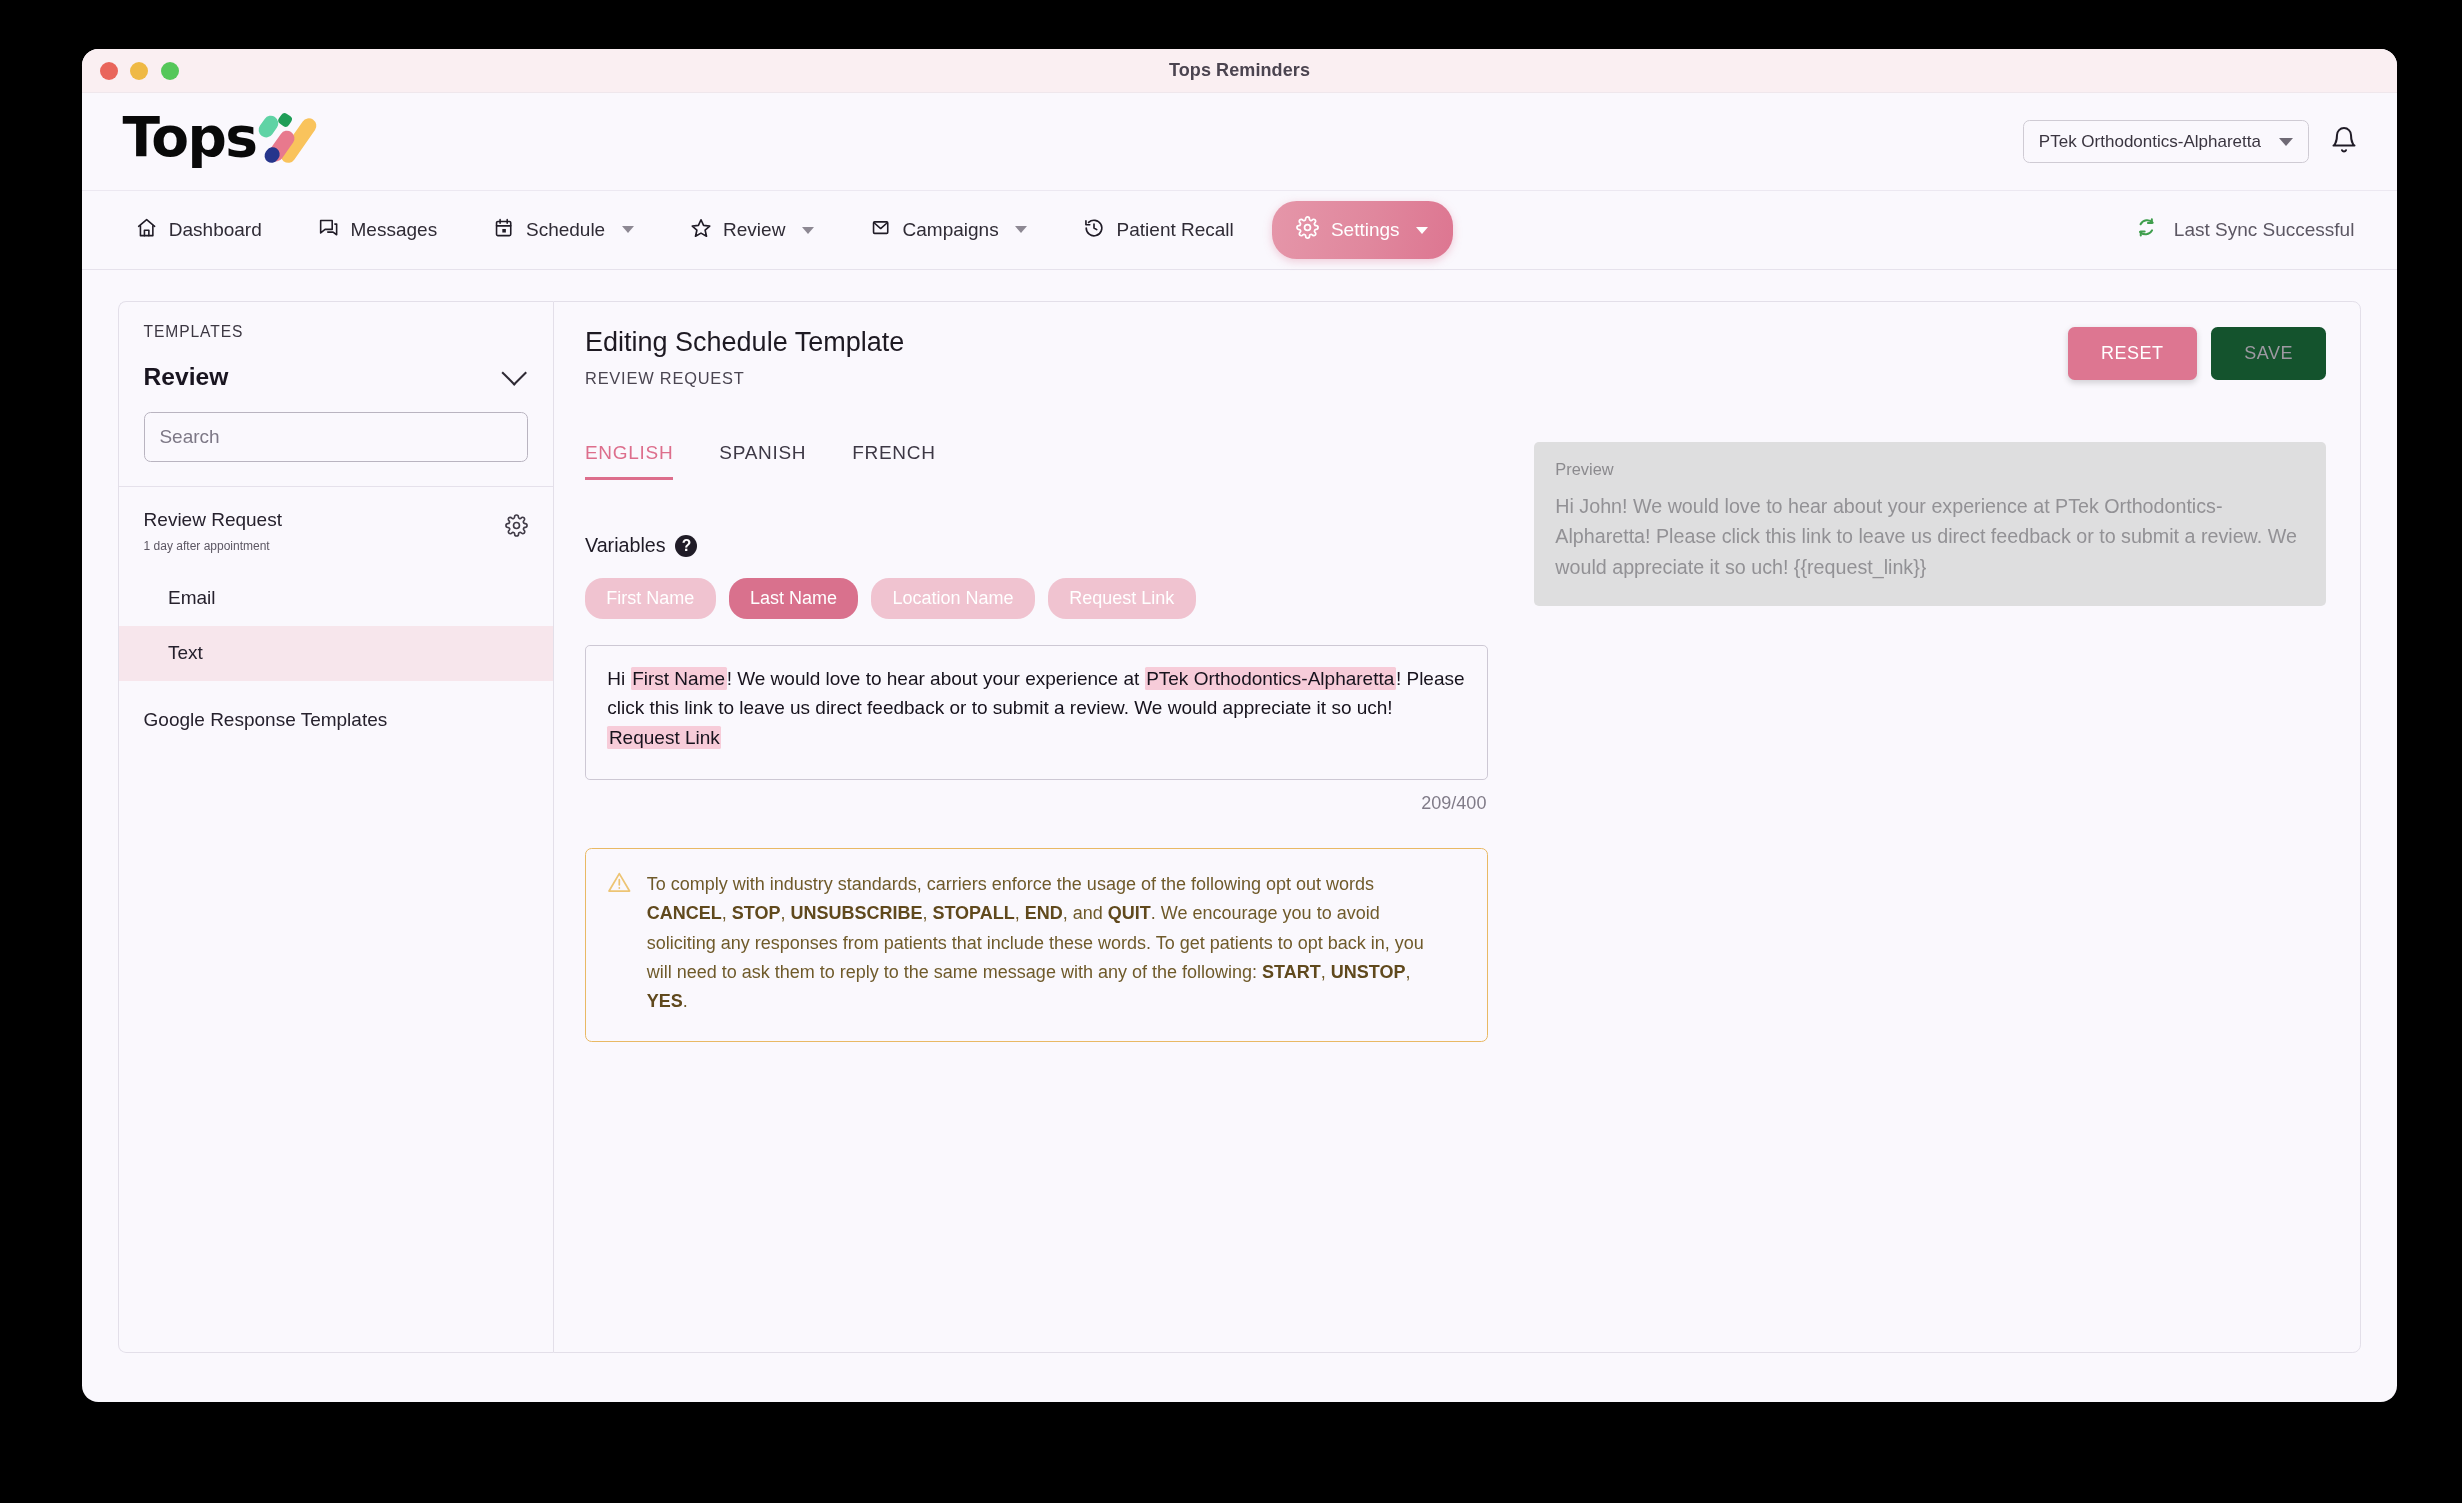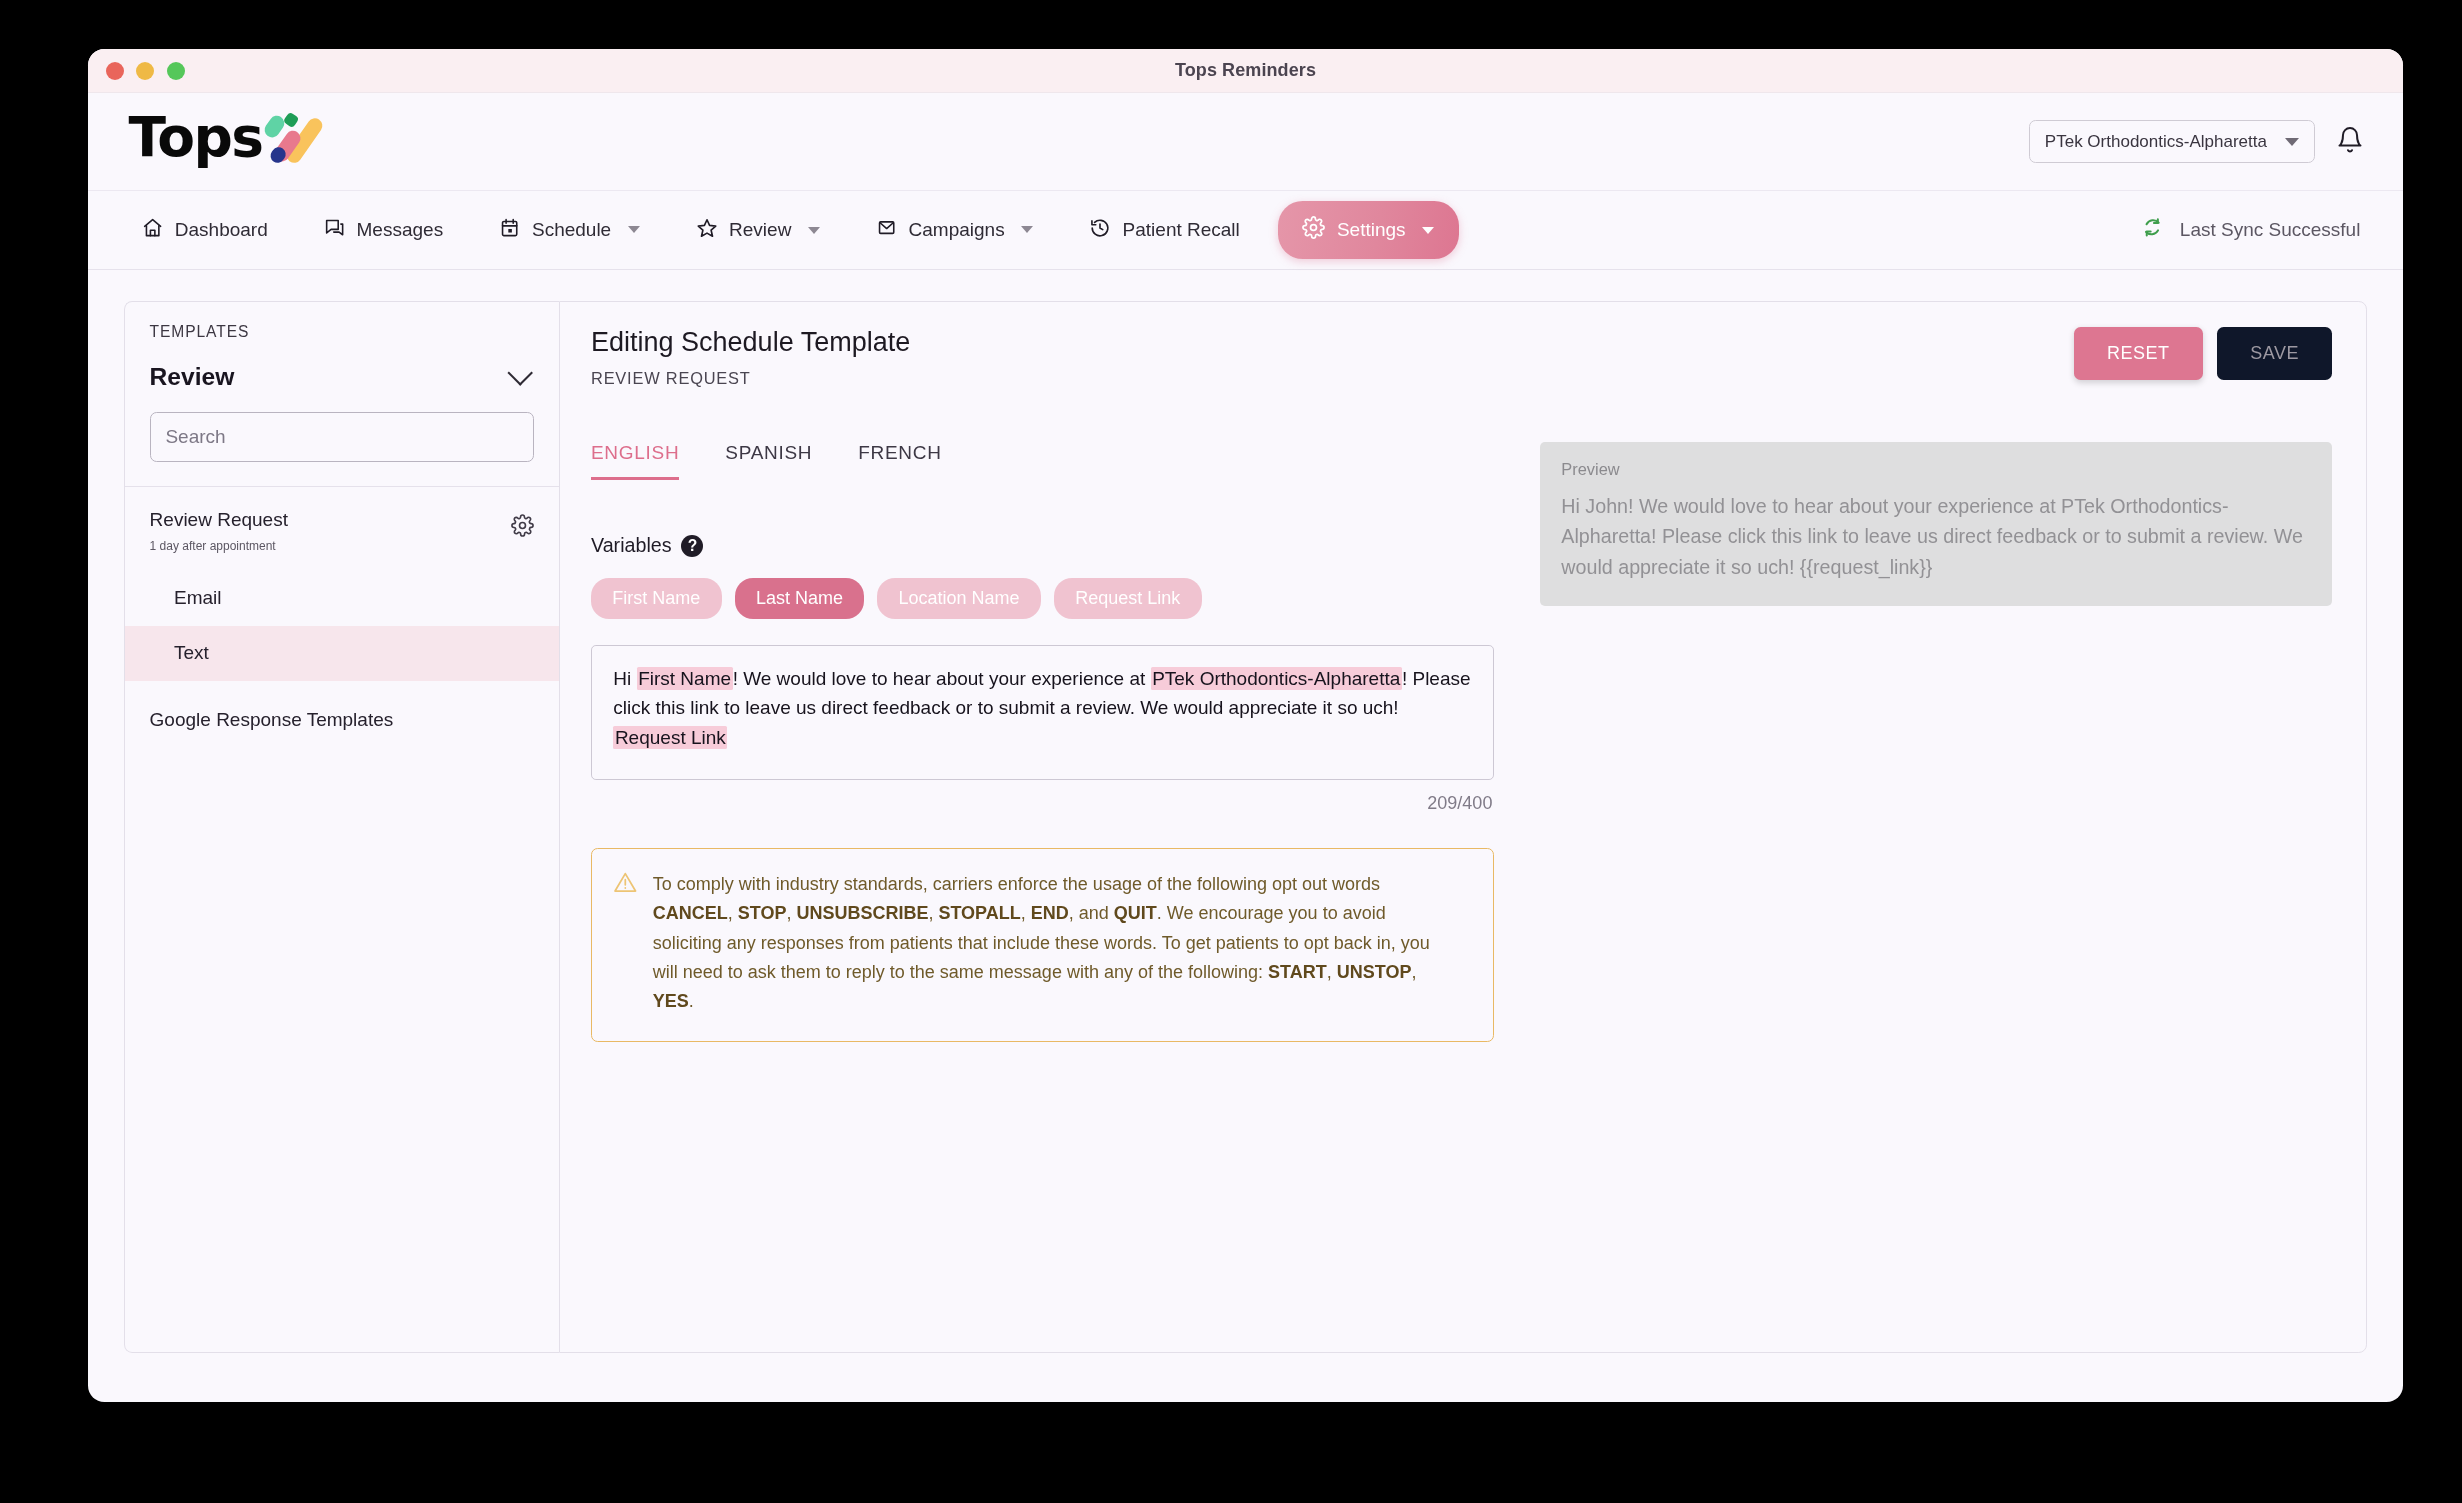--- a/index.html
+++ b/index.html
@@ -11,21 +11,21 @@
     overflow: hidden;
   }
   body {
     font-family: "Liberation Sans", sans-serif;
     -webkit-font-smoothing: antialiased;
   }
 
   
   .app-window {
     position: absolute;
-    left: 88px;
+    left: 82px;
     top: 49px;
     width: 2315px;
     height: 1353px;
     background: #faf8fd;
     border-radius: 16.4px;
     overflow: hidden;
     box-shadow: 0 8.2px 49px rgba(0,0,0,0.35);
   }
 
   
@@ -275,21 +275,21 @@
   .btn {
     border: none;
     border-radius: 6.6px;
     font-size: 18px;
     letter-spacing: 0.5px;
     padding: 16.4px 33px;
     cursor: pointer;
     font-family: "Liberation Sans", sans-serif;
   }
   .btn-reset { background: #dd7691; color: #ffffff; box-shadow: 0 2.5px 6.6px rgba(0,0,0,0.16); }
-  .btn-save { background: #0f172a; color: #9d99a2; }
+  .btn-save { background: #14532d; color: #9d99a2; }
 
   .content-cols { display: flex; gap: 0; margin-top: 54px; }
   .col-left { width: 903px; flex: none; }
   .col-right { flex: 1; padding-left: 46px; }
 
   .tabs { display: flex; gap: 0; border-bottom: none; }
   .tab {
     font-size: 19px;
     letter-spacing: 0.7px;
     color: #3d3845;

